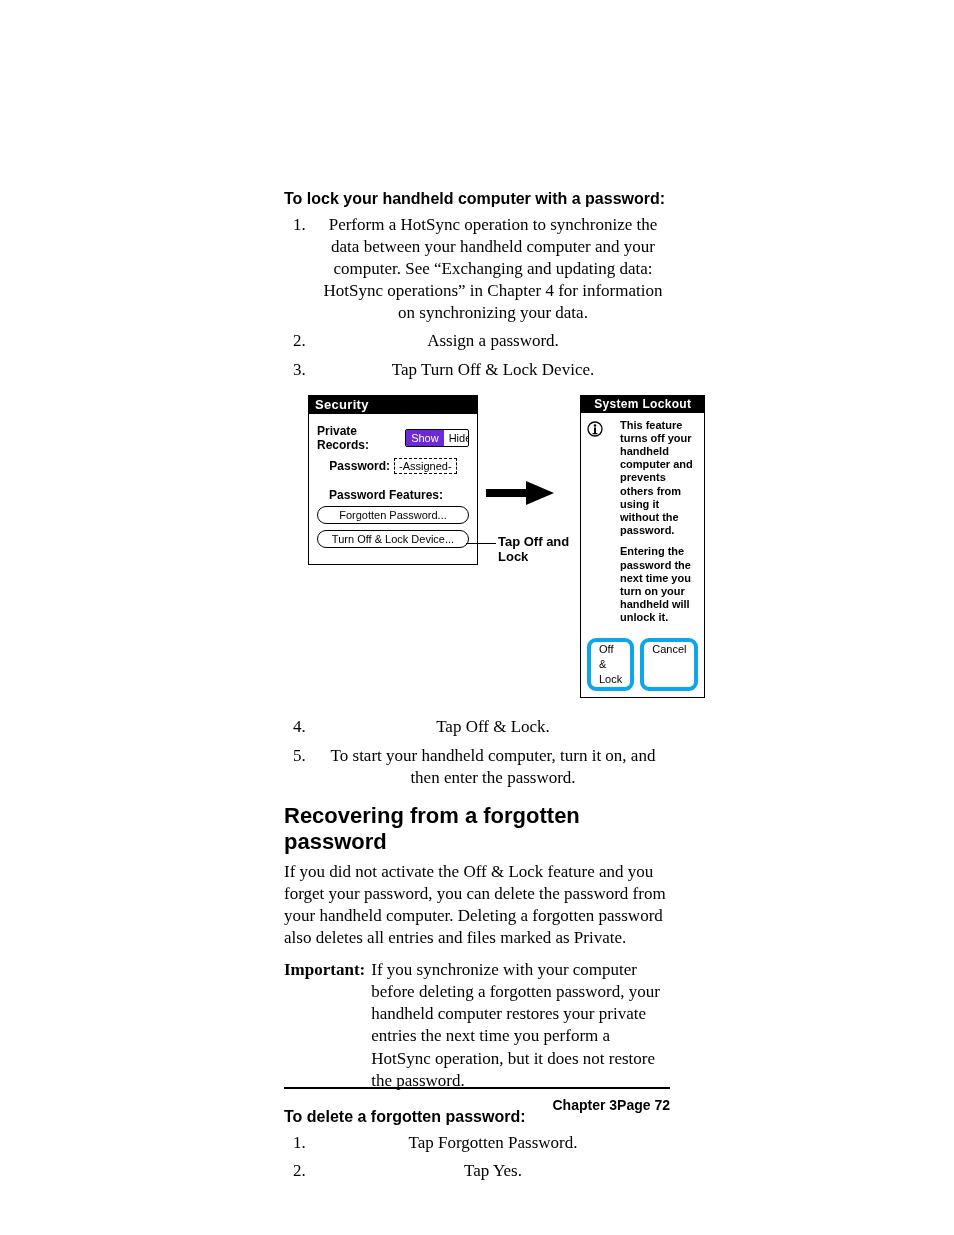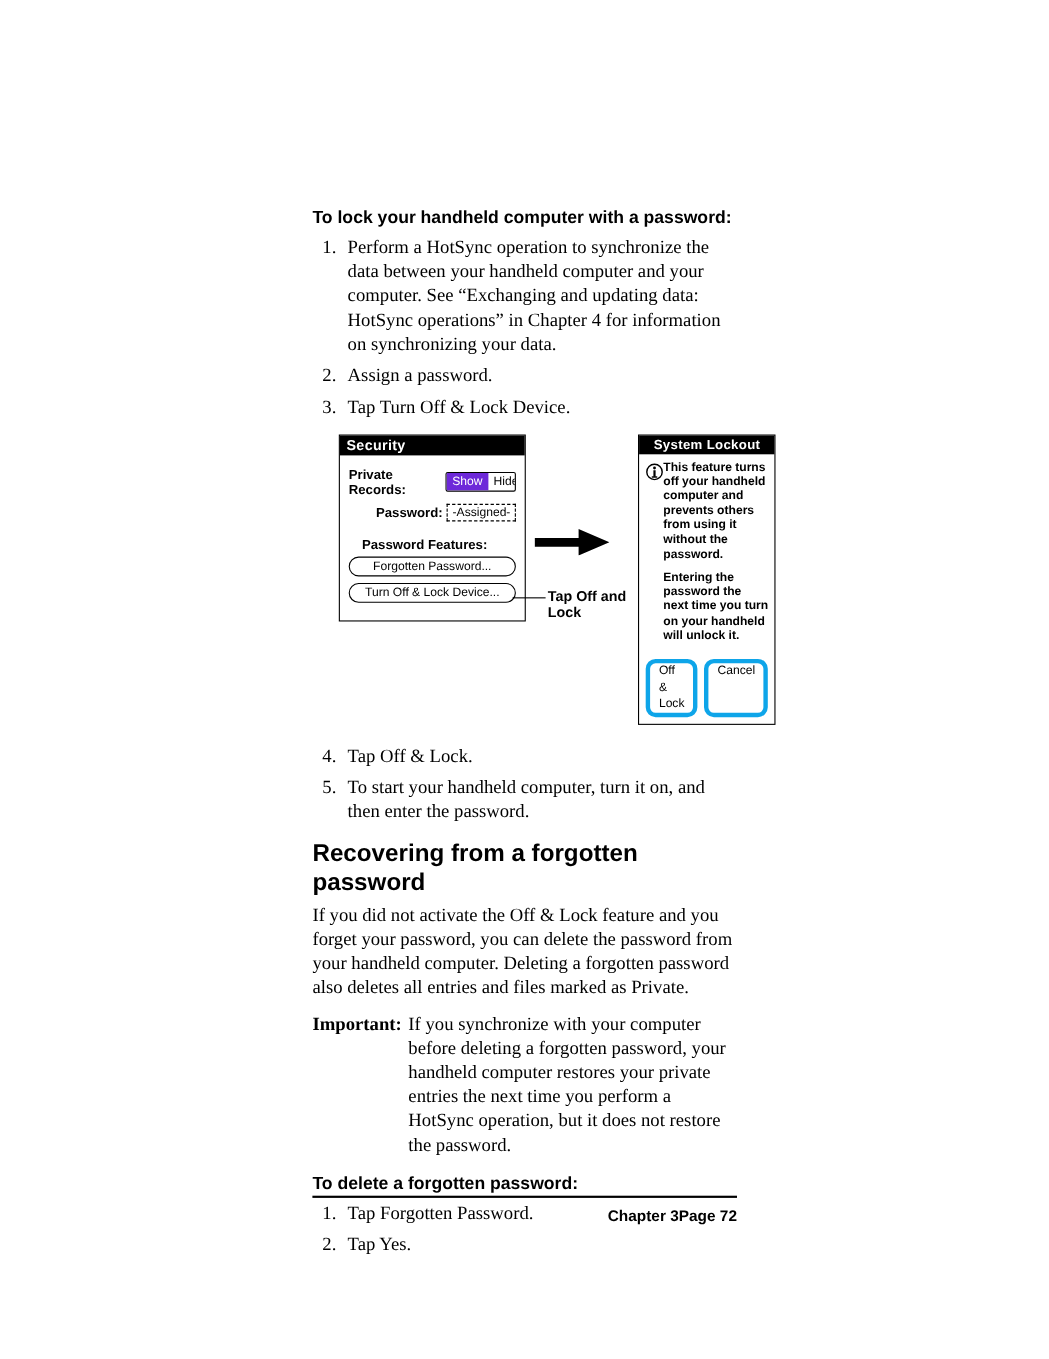--- a/index.html
+++ b/index.html
@@ -21,20 +21,21 @@
     font-family: "Segoe UI", "Trebuchet MS", Arial, sans-serif;
     font-weight: 700;
     font-size: 16px;
     margin: 0 0 6px 0;
   }
   ol.steps {
     margin: 0 0 14px 0;
     padding-left: 26px;
     font-size: 17px;
     line-height: 1.3;
+    text-align: center;
   }
   ol.steps li {
     margin-bottom: 6px;
     padding-left: 6px;
   }
   .fig-row {
     display: flex;
     align-items: flex-start;
     gap: 8px;
     margin: 6px 0 18px 24px;
@@ -79,21 +80,21 @@
     padding: 0 5px;
     line-height: 16px;
   }
   .toggle .on {
     background: #6d28d9;
     color: #fff;
   }
   .row-pw {
     display: flex;
     align-items: center;
-    justify-content: flex-end;
+    justify-content: center;
     gap: 4px;
     margin-bottom: 14px;
   }
   .lbl-pw {
     font-weight: 700;
     font-size: 12px;
   }
   .pw-field {
     border: 1px dashed #000;
     padding: 0 4px;
@@ -157,21 +158,21 @@
     color: #fff;
     font-weight: 700;
     text-align: center;
     padding: 1px 0 2px 0;
     font-size: 12px;
     letter-spacing: .3px;
   }
   .lock-body {
     padding: 6px 6px 6px 6px;
     display: flex;
-    gap: 0;
+    gap: 17px;
   }
   .info-icon {
     flex: 0 0 auto;
     margin-top: 2px;
   }
   .lock-text {
     font-weight: 700;
     font-size: 11px;
     line-height: 1.2;
   }

